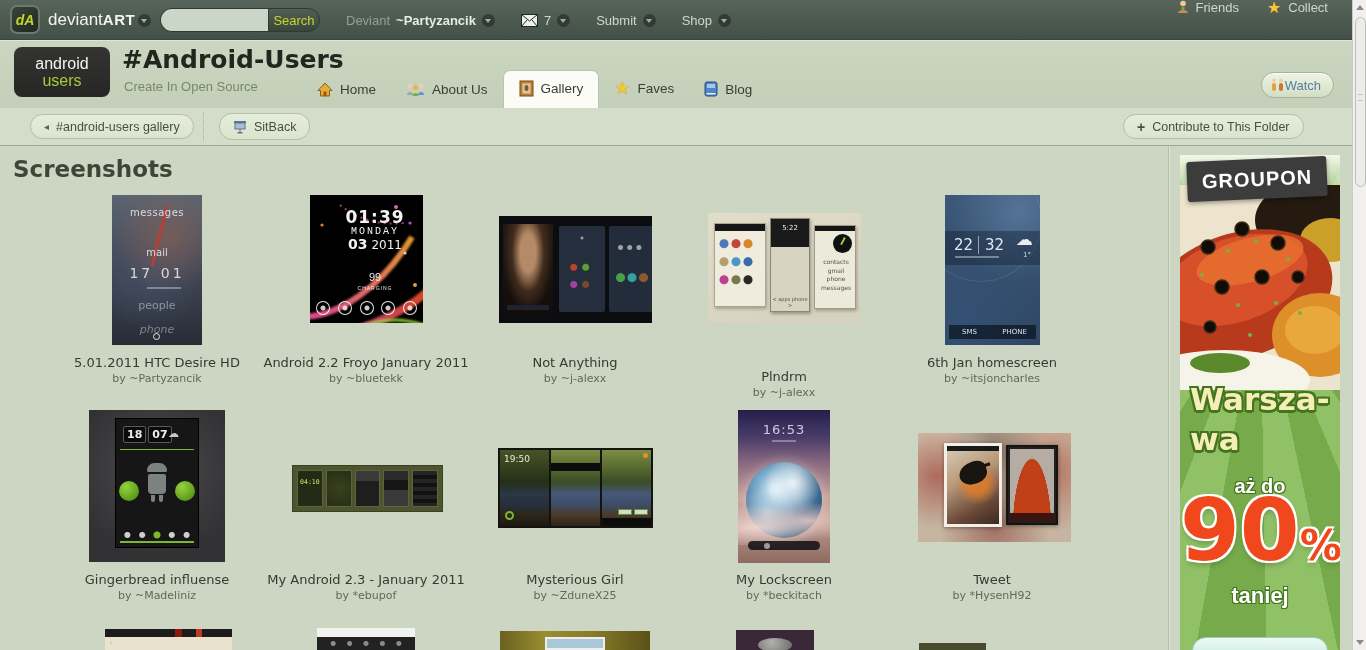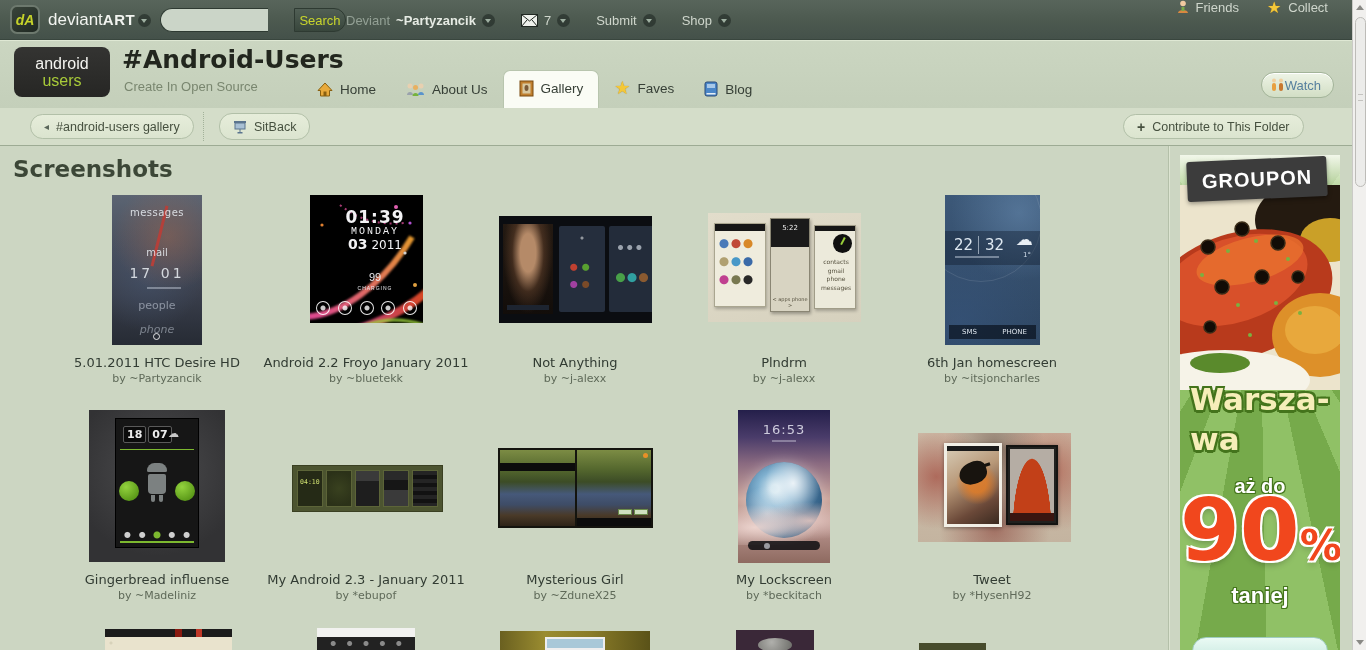--- a/index.html
+++ b/index.html
@@ -17,21 +17,21 @@
     display:flex; align-items:center; justify-content:center; }
   .wordmark { position:absolute; left:48px; top:10px; font-size:17px; color:#f2f4f0; }
   .wordmark b { font-size:15px; letter-spacing:.5px; }
   .dd { width:13px; height:13px; border-radius:50%; background:rgba(22,30,25,.5); position:relative; flex:none; }
   .dd::after { content:""; position:absolute; left:3px; top:5px; border:3.5px solid transparent; border-top:4px solid #9fb0a2; }
   .dd.abs { position:absolute; }
   .search-wrap { position:absolute; left:160px; top:8px; height:24px; display:flex; }
   .search-input { width:108px; height:24px; border:1px solid #2e3a32; border-right:0;
     border-radius:12px 0 0 12px; background:#cbd5c8; padding:0 10px; font-size:12px; color:#333; outline:none; }
   .search-btn { width:52px; height:24px; border:1px solid #2e3a32; border-radius:0 12px 12px 0;
-    background:linear-gradient(#515f55,#38463c); color:#c9d62c; font-size:13px; cursor:pointer;margin-left:26px; }
+    background:linear-gradient(#515f55,#38463c); color:#c9d62c; font-size:13px; cursor:pointer; }
   .tb-nav { position:absolute; left:346px; top:0; height:40px; display:flex; align-items:center; gap:6px;
     color:#cfd6cc; font-size:13px; }
   .tb-muted { color:#93a095; }
   .tb-user { font-weight:bold; color:#e6ebe4; }
   .sp { width:14px; }
   .mail-ic { display:inline-block; }
   .tb-right { position:absolute; right:24px; top:0; height:40px; display:flex; gap:7px;
     color:#cfd6cc; font-size:13px; }
   .star-ic { color:#f4c838; font-size:16px; text-shadow:0 0 1px #a87818; line-height:1; }
 
@@ -540,21 +540,21 @@
       <div class="auth">by ~Partyzancik</div>
     </div>
     <div class="cap" style="left:261px;top:209px;">
       <div class="ttl">Android 2.2 Froyo January 2011</div>
       <div class="auth">by ~bluetekk</div>
     </div>
     <div class="cap" style="left:470px;top:209px;">
       <div class="ttl">Not Anything</div>
       <div class="auth">by ~j-alexx</div>
     </div>
-    <div class="cap" style="left:679px;top:209px;">
+    <div class="cap" style="left:679px;top:223px;">
       <div class="ttl">Plndrm</div>
       <div class="auth">by ~j-alexx</div>
     </div>
     <div class="cap" style="left:887px;top:209px;">
       <div class="ttl">6th Jan homescreen</div>
       <div class="auth">by ~itsjoncharles</div>
     </div>
 
     <div class="thumb t6" style="left:89px;top:264px;width:136px;height:152px;">
       <div class="t6-phone">
@@ -578,20 +578,24 @@
       </div>
     </div>
     <div class="thumb t7" style="left:292px;top:319px;width:151px;height:47px;">
       <div class="s s1">04:10</div>
       <div class="s s2"></div>
       <div class="s s3"></div>
       <div class="s s4"></div>
       <div class="s s5"></div>
     </div>
     <div class="thumb t8" style="left:498px;top:302px;width:155px;height:80px;">
+      <div class="p p1">
+        <span class="t8-time">19:50</span>
+        <span class="t8-ring"></span>
+      </div>
       <div class="p p2"></div>
       <div class="p p3">
         <span class="t8-odot"></span>
         <span class="t8-btns">
             <i></i>
             <i></i>
           </span>
       </div>
     </div>
     <div class="thumb t9" style="left:738px;top:264px;width:92px;height:153px;">

